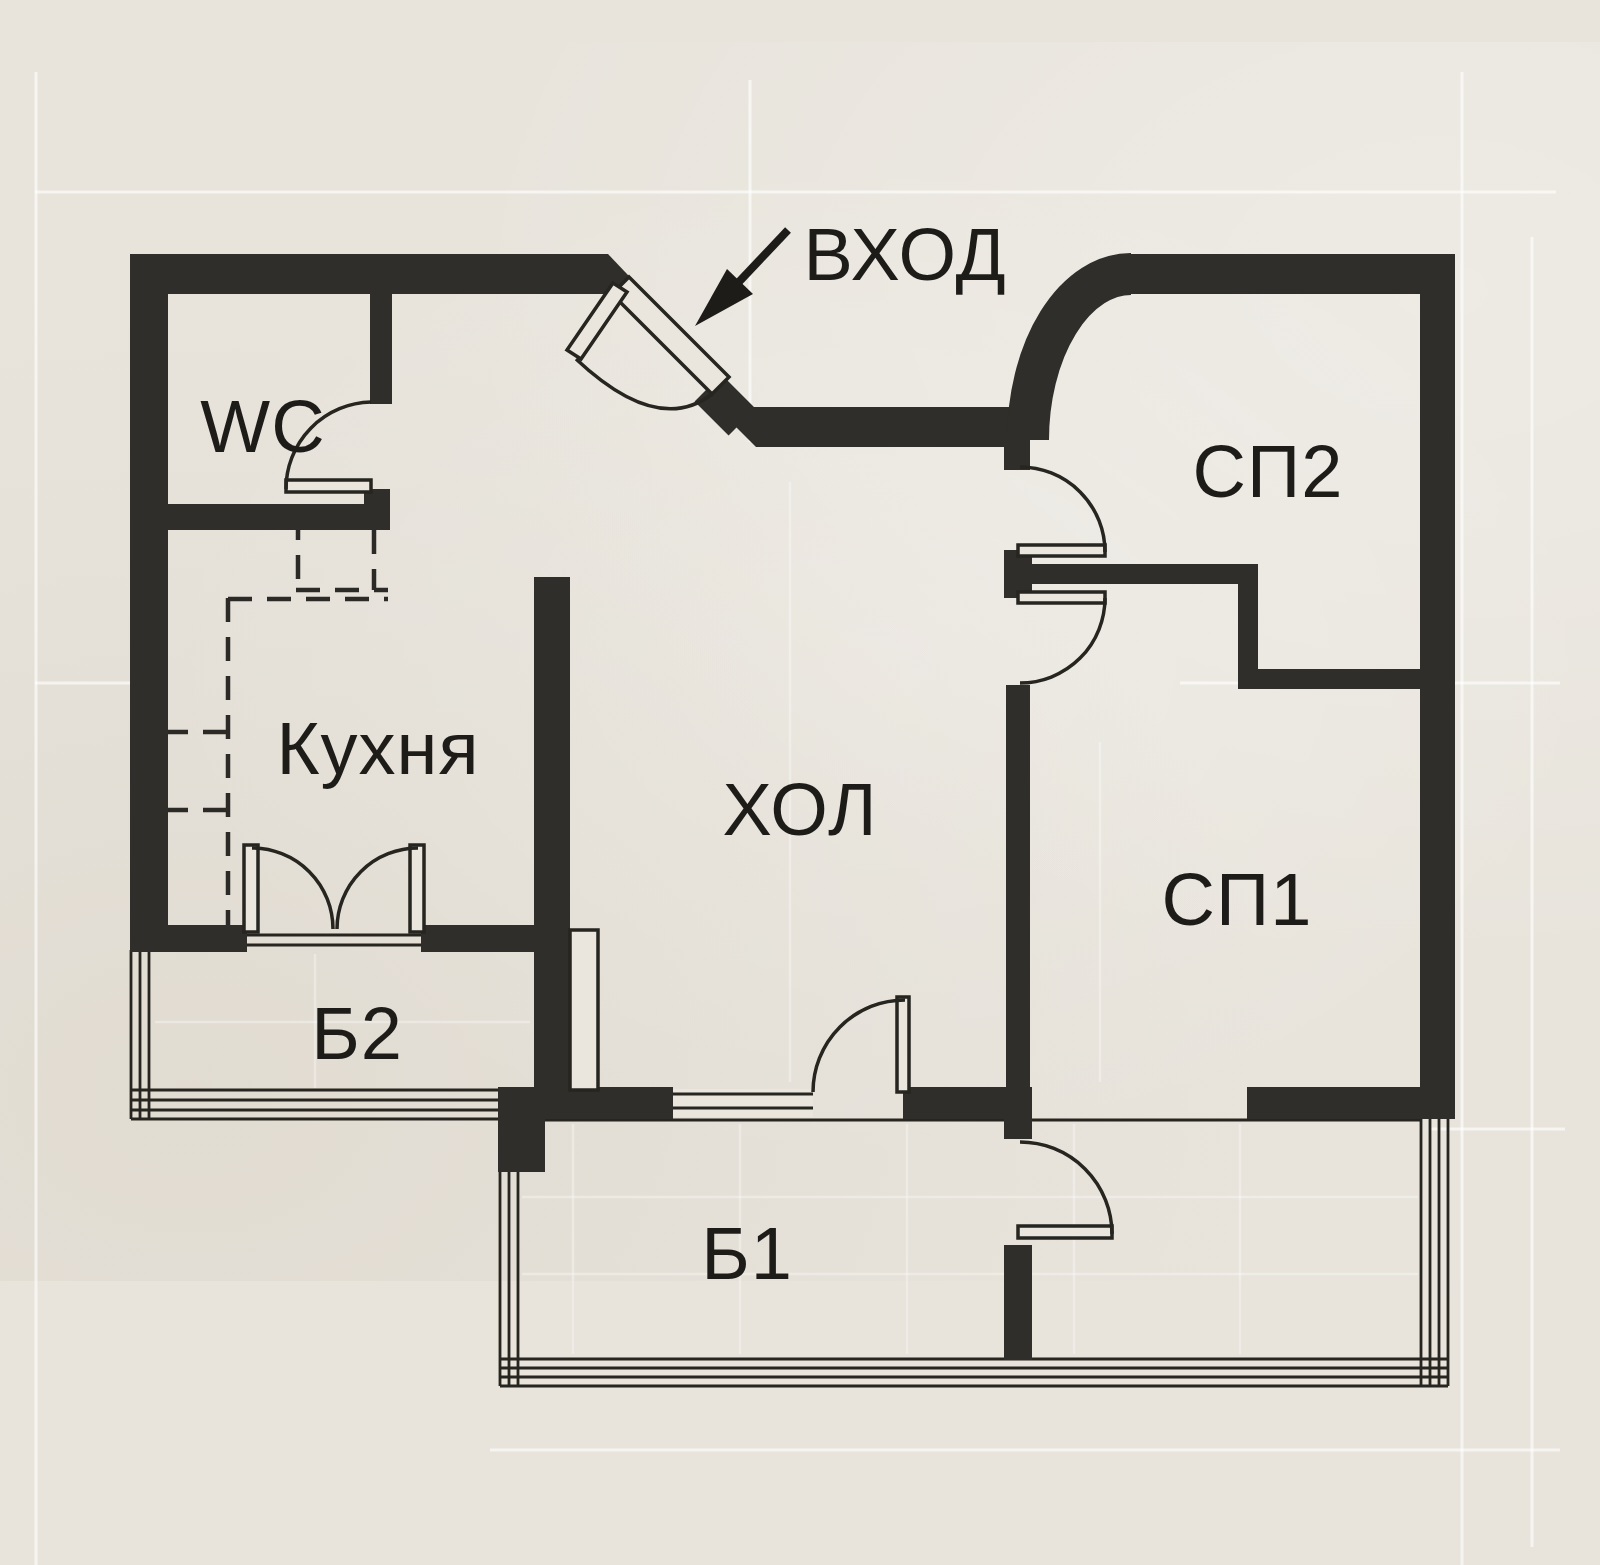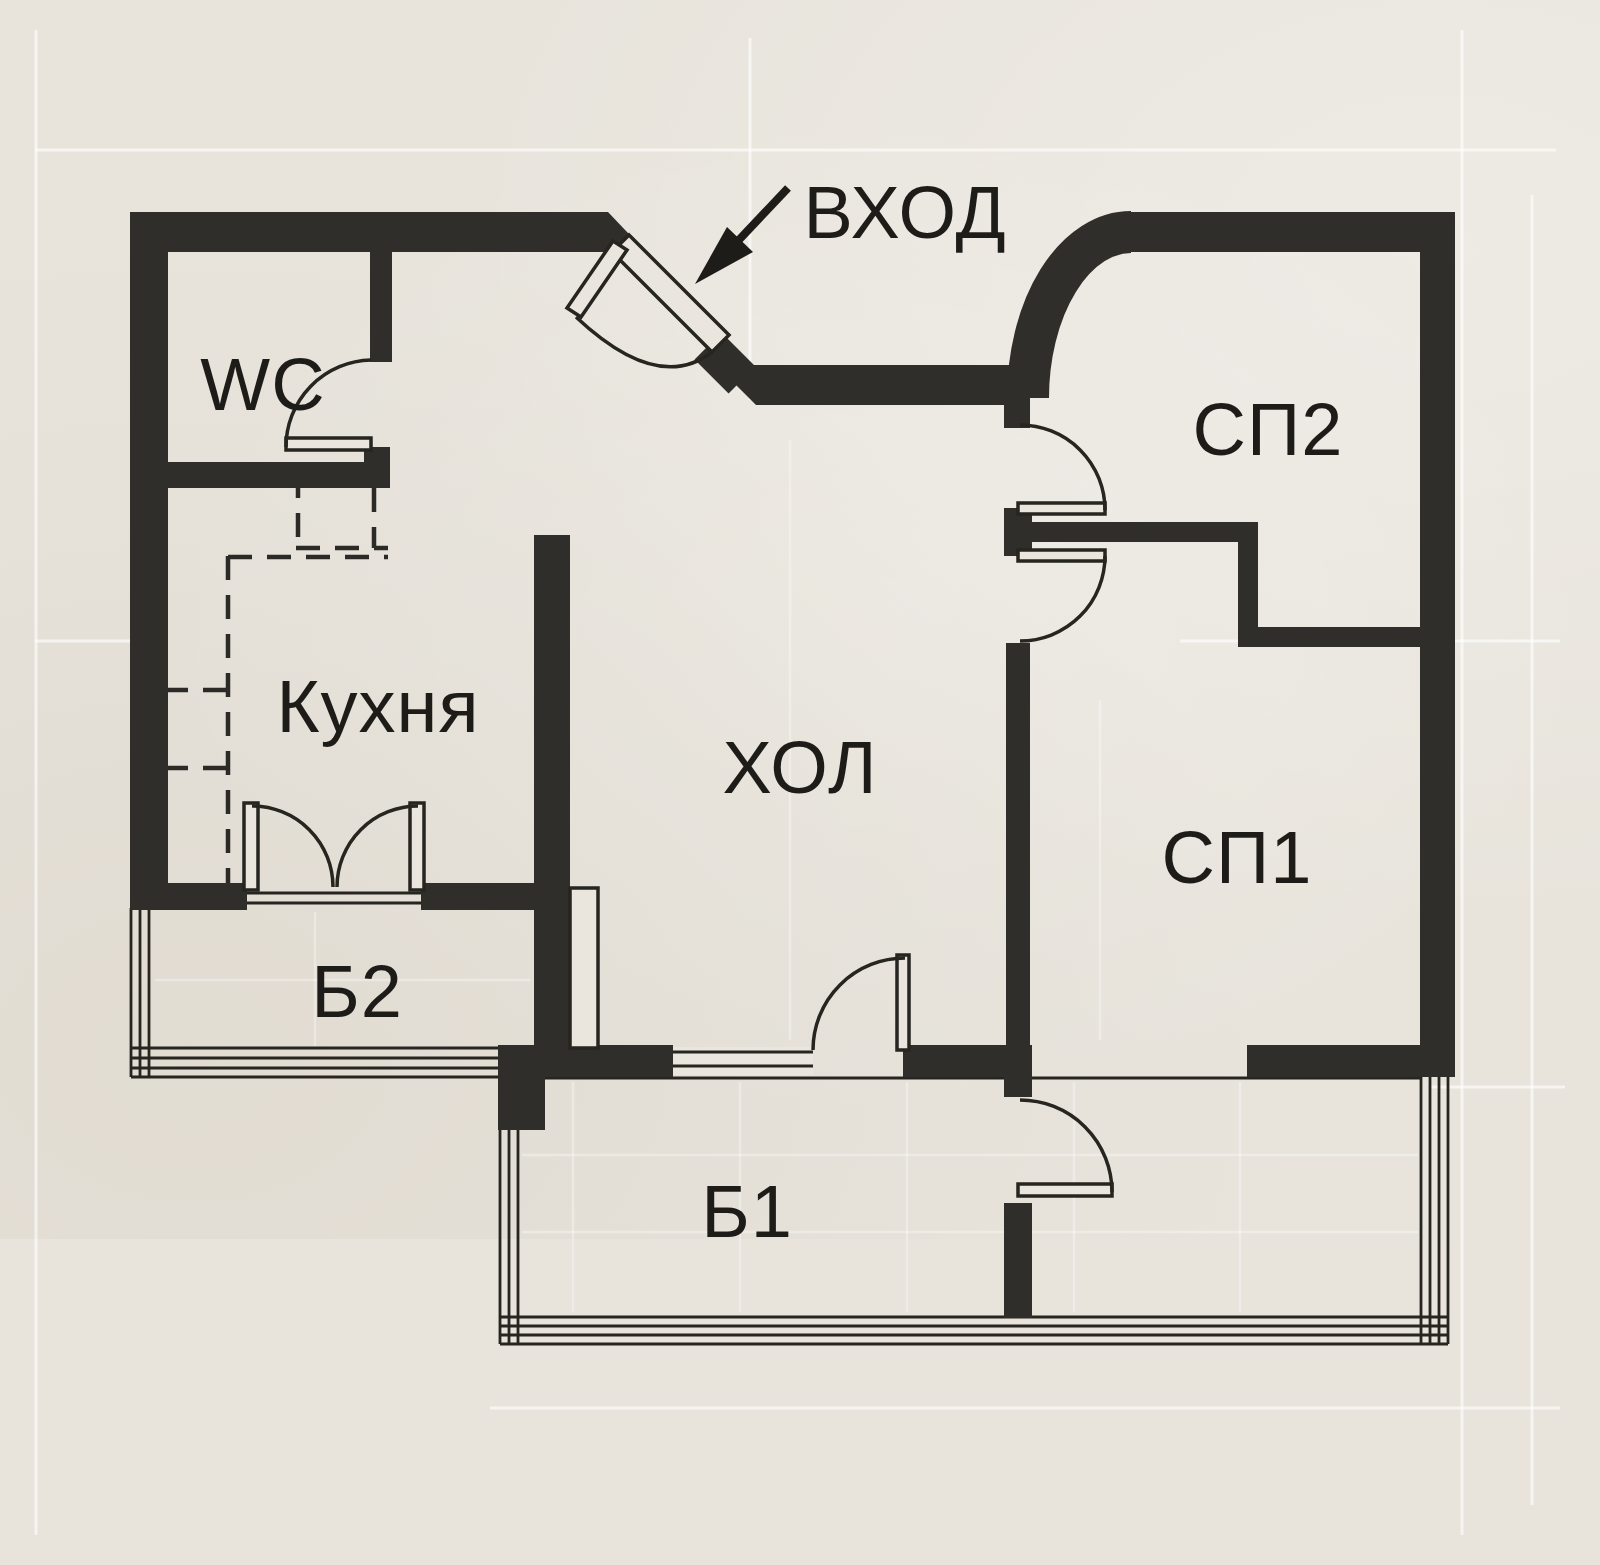--- a/index.html
+++ b/index.html
@@ -12,20 +12,21 @@
   }
   #plan-wrap {
     position: relative;
     width: 1600px;
     height: 1239px;
     background:
       radial-gradient(ellipse at 12% 85%, rgba(205,195,180,0.25), rgba(205,195,180,0) 55%),
       radial-gradient(ellipse at 90% 20%, rgba(255,255,255,0.25), rgba(255,255,255,0) 50%),
       radial-gradient(ellipse at 55% 50%, rgba(255,255,255,0.18), rgba(255,255,255,0) 60%),
       #e8e4dc;
+    margin-top: 42px;
   }
   svg { display: block; }
   .wall { fill: #2f2e2a; stroke: none; }
   .wall-stroke { stroke: #2f2e2a; fill: none; }
   .thin { stroke: #26251f; fill: none; stroke-width: 3.5; }
   .thin2 { stroke: #26251f; fill: none; stroke-width: 3; }
   .leaf { fill: #eae6de; stroke: #26251f; stroke-width: 3.5; }
   .dash { stroke: #2b2a26; fill: none; stroke-width: 4.5; stroke-dasharray: 24 15; }
   .grid { stroke: rgba(255,255,255,0.62); stroke-width: 3; }
   .grid-faint { stroke: rgba(255,255,255,0.33); stroke-width: 2.5; }

